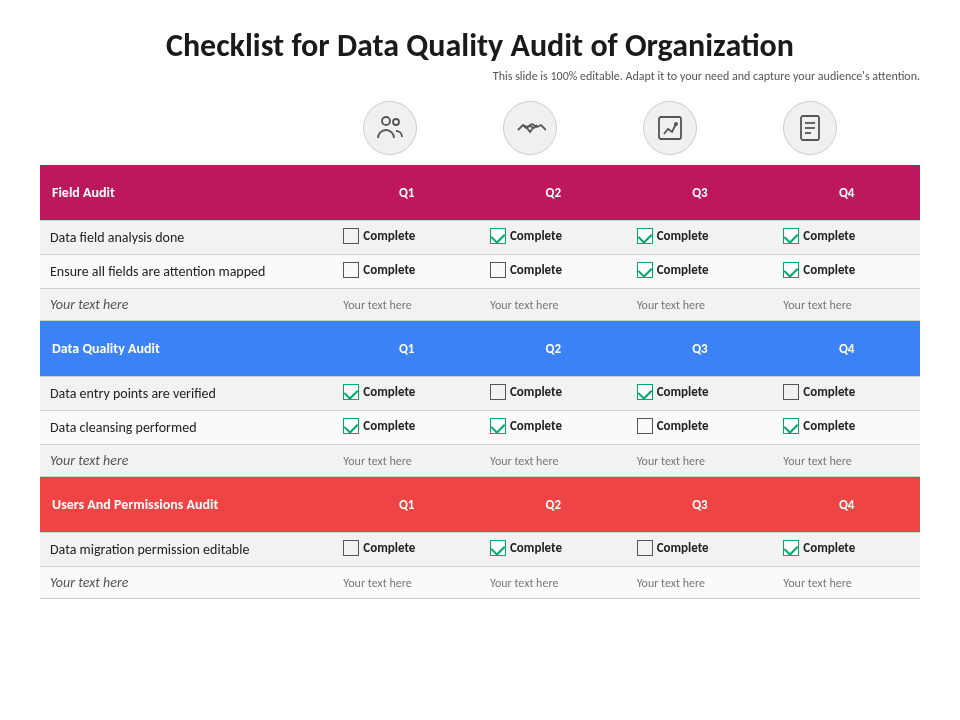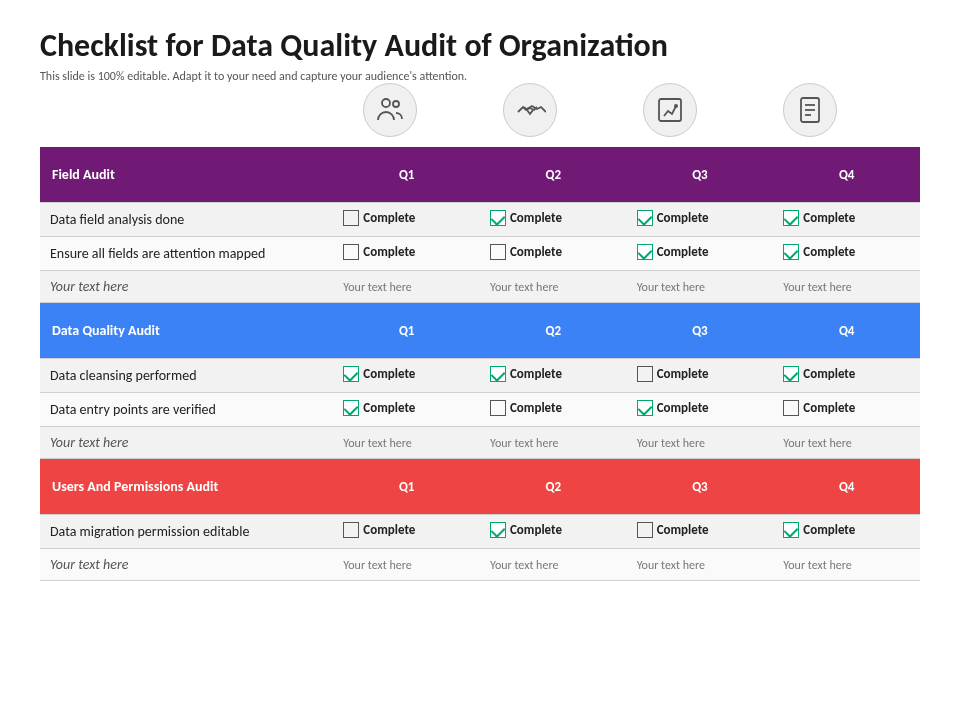--- a/index.html
+++ b/index.html
@@ -16,29 +16,30 @@
       height: 720px;
       padding: 28px 40px 20px 40px;
       display: flex;
       flex-direction: column;
     }
 
     .title {
       font-size: 32px;
       font-weight: 900;
       color: #1a1a1a;
-      text-align: left;
+      text-align: center;
       line-height: 1.15;
       margin-bottom: 4px;
     }
 
     .subtitle {
       font-size: 12px;
       color: #555;
-      text-align: left;
+      text-align: right;
+      margin-bottom: 18px;
     }
 
     .icon-circle {
       width: 54px;
       height: 54px;
       border-radius: 50%;
       background: #f0f0f0;
       display: flex;
       align-items: center;
       justify-content: center;
@@ -75,21 +76,21 @@
     }
 
     .audit-table .section-header {
       color: #fff;
       font-weight: 700;
       font-size: 14px;
       padding: 10px 12px;
     }
 
     .audit-table .section-header.field-audit {
-      background: #701a75;
+      background: #be185d;
     }
     .audit-table .section-header.data-quality {
       background: #3b82f6;
     }
     .audit-table .section-header.users-permissions {
       background: #ef4444;
     }
 
     .audit-table .col-quarter {
       text-align: center;
@@ -276,54 +277,54 @@
             <td class="quarter-cell"><span class="placeholder-text">Your text here</span></td>
           </tr>
           <tr>
             <td class="section-header data-quality">Data Quality Audit</td>
             <td class="section-header col-quarter data-quality">Q1</td>
             <td class="section-header col-quarter data-quality">Q2</td>
             <td class="section-header col-quarter data-quality">Q3</td>
             <td class="section-header col-quarter data-quality">Q4</td>
           </tr>
           <tr class="data-row">
+            <td class="row-label">Data entry points are verified</td>
+            <td class="quarter-cell"><span class="check-complete">
+          <span class="checkbox checked"></span>
+          <span>Complete</span>
+        </span></td>
+            <td class="quarter-cell"><span class="check-complete">
+          <span class="checkbox"></span>
+          <span>Complete</span>
+        </span></td>
+            <td class="quarter-cell"><span class="check-complete">
+          <span class="checkbox checked"></span>
+          <span>Complete</span>
+        </span></td>
+            <td class="quarter-cell"><span class="check-complete">
+          <span class="checkbox"></span>
+          <span>Complete</span>
+        </span></td>
+          </tr>
+          <tr class="data-row">
             <td class="row-label">Data cleansing performed</td>
             <td class="quarter-cell"><span class="check-complete">
           <span class="checkbox checked"></span>
           <span>Complete</span>
         </span></td>
             <td class="quarter-cell"><span class="check-complete">
           <span class="checkbox checked"></span>
           <span>Complete</span>
         </span></td>
             <td class="quarter-cell"><span class="check-complete">
           <span class="checkbox"></span>
           <span>Complete</span>
         </span></td>
             <td class="quarter-cell"><span class="check-complete">
           <span class="checkbox checked"></span>
-          <span>Complete</span>
-        </span></td>
-          </tr>
-          <tr class="data-row">
-            <td class="row-label">Data entry points are verified</td>
-            <td class="quarter-cell"><span class="check-complete">
-          <span class="checkbox checked"></span>
-          <span>Complete</span>
-        </span></td>
-            <td class="quarter-cell"><span class="check-complete">
-          <span class="checkbox"></span>
-          <span>Complete</span>
-        </span></td>
-            <td class="quarter-cell"><span class="check-complete">
-          <span class="checkbox checked"></span>
-          <span>Complete</span>
-        </span></td>
-            <td class="quarter-cell"><span class="check-complete">
-          <span class="checkbox"></span>
           <span>Complete</span>
         </span></td>
           </tr>
           <tr class="data-row">
             <td class="row-label placeholder">Your text here</td>
             <td class="quarter-cell"><span class="placeholder-text">Your text here</span></td>
             <td class="quarter-cell"><span class="placeholder-text">Your text here</span></td>
             <td class="quarter-cell"><span class="placeholder-text">Your text here</span></td>
             <td class="quarter-cell"><span class="placeholder-text">Your text here</span></td>
           </tr>

